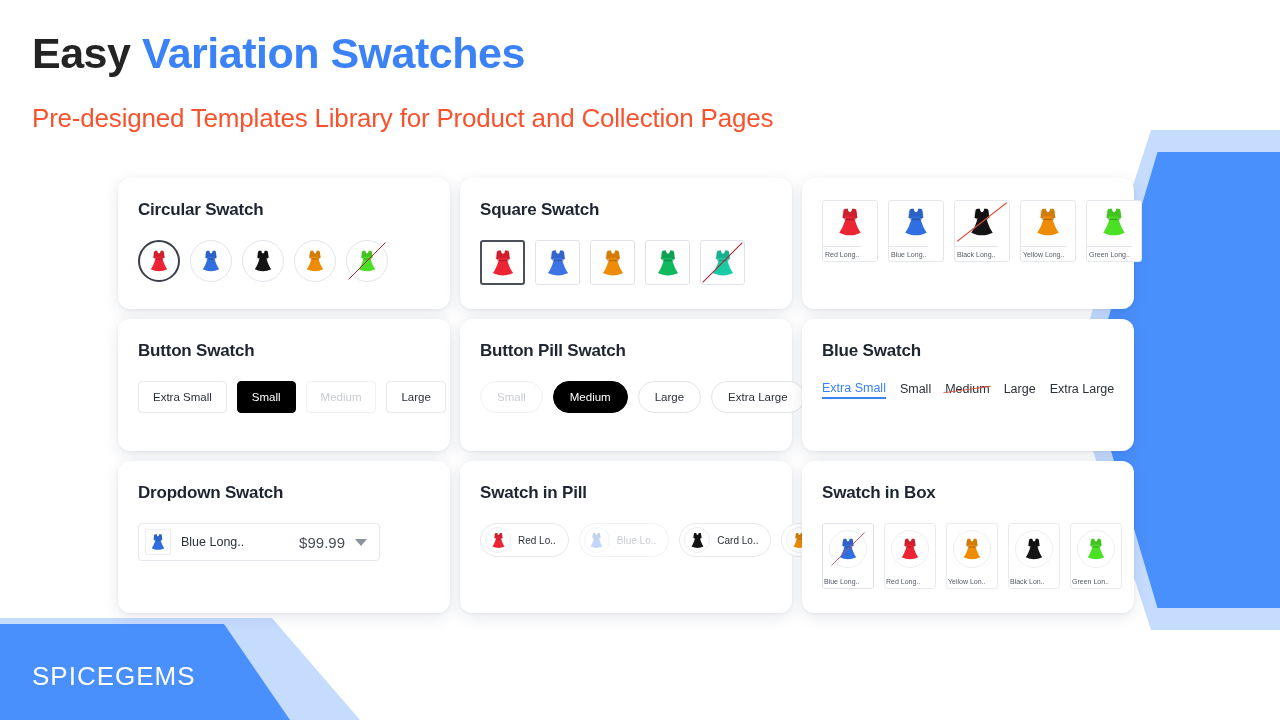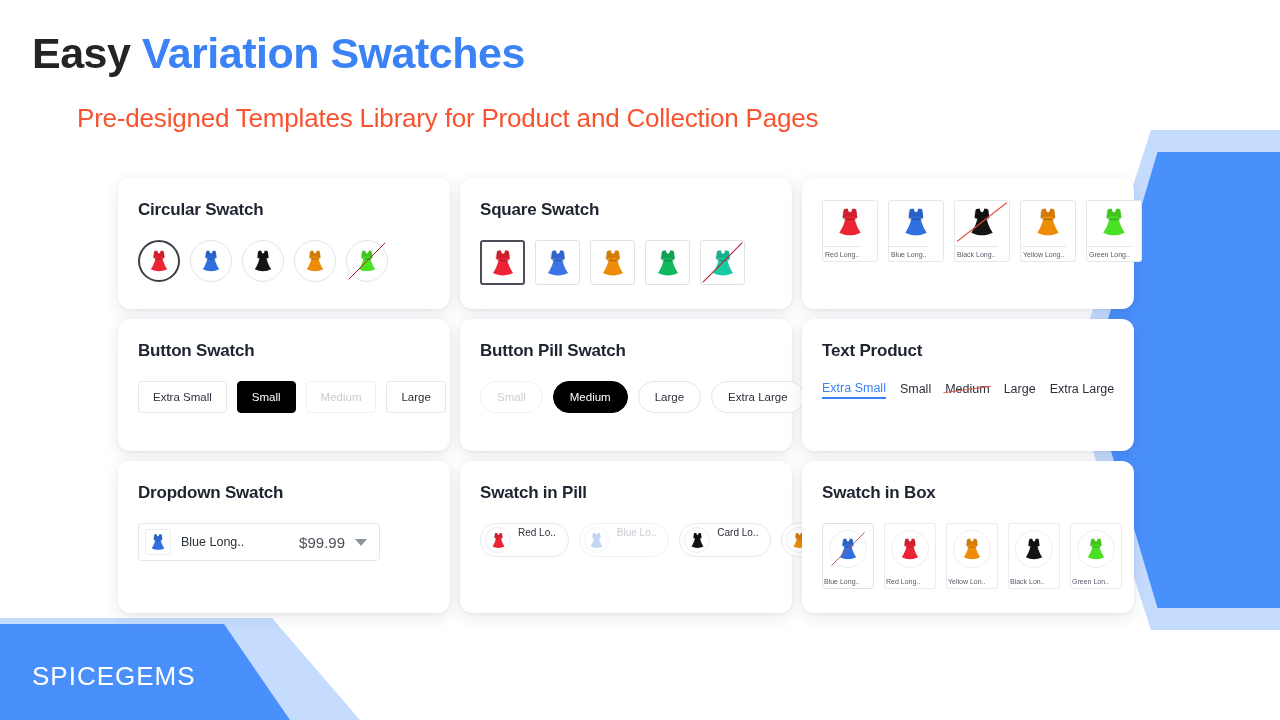--- a/index.html
+++ b/index.html
@@ -67,21 +67,20 @@
     line-height: 1.1;
     white-space: nowrap;
   }
   .title .accent { color: #3b82f6; }
   .subtitle {
     margin-top: 26px;
     font-size: 26px;
     color: #f9522e;
     letter-spacing: -0.2px;
     white-space: nowrap;
-    margin-left: 45px;
   }
 
   
   .grid {
     position: absolute;
     left: 118px;
     top: 178px;
     width: 1046px;
     display: grid;
     grid-template-columns: 332px 332px 332px;
@@ -236,21 +235,21 @@
     display: flex; align-items: center; justify-content: center;
     flex: 0 0 auto;
     margin-right: 10px;
   }
   .dd-label { font-size: 12.5px; color: #2b313b; flex: 1 1 auto; }
   .dd-price { font-size: 15px; color: #4a5058; margin-right: 10px; }
   .dd-caret { width: 0; height: 0; border-left: 6px solid transparent; border-right: 6px solid transparent; border-top: 7px solid #8b929c; margin-right: 6px; }
 
   
   .spill {
-    display: flex; align-items: flex-start;
+    display: flex; align-items: center;
     border: 1px solid #e6e8ec;
     border-radius: 999px;
     padding: 3px 12px 3px 4px;
     background: #fff;
     cursor: pointer;
     flex: 0 0 auto;
   }
   .spill .sp-thumb {
     width: 26px; height: 26px;
     border-radius: 50%;
@@ -471,21 +470,21 @@
     <div class="card-title">Button Pill Swatch</div>
     <div class="row" id="row-pill">
         <button class="pill disabled">Small</button>
         <button class="pill selected">Medium</button>
         <button class="pill">Large</button>
         <button class="pill">Extra Large</button>
       </div>
   </div>
 
   <div class="card tall">
-    <div class="card-title">Text Product</div>
+    <div class="card-title">Blue Swatch</div>
     <div class="row" style="gap:14px" id="row-text">
         <span class="txtsw selected">Extra Small</span>
         <span class="txtsw">Small</span>
         <span class="txtsw unavailable">Medium</span>
         <span class="txtsw">Large</span>
         <span class="txtsw">Extra Large</span>
       </div>
   </div>
 
   <div class="card tall">

